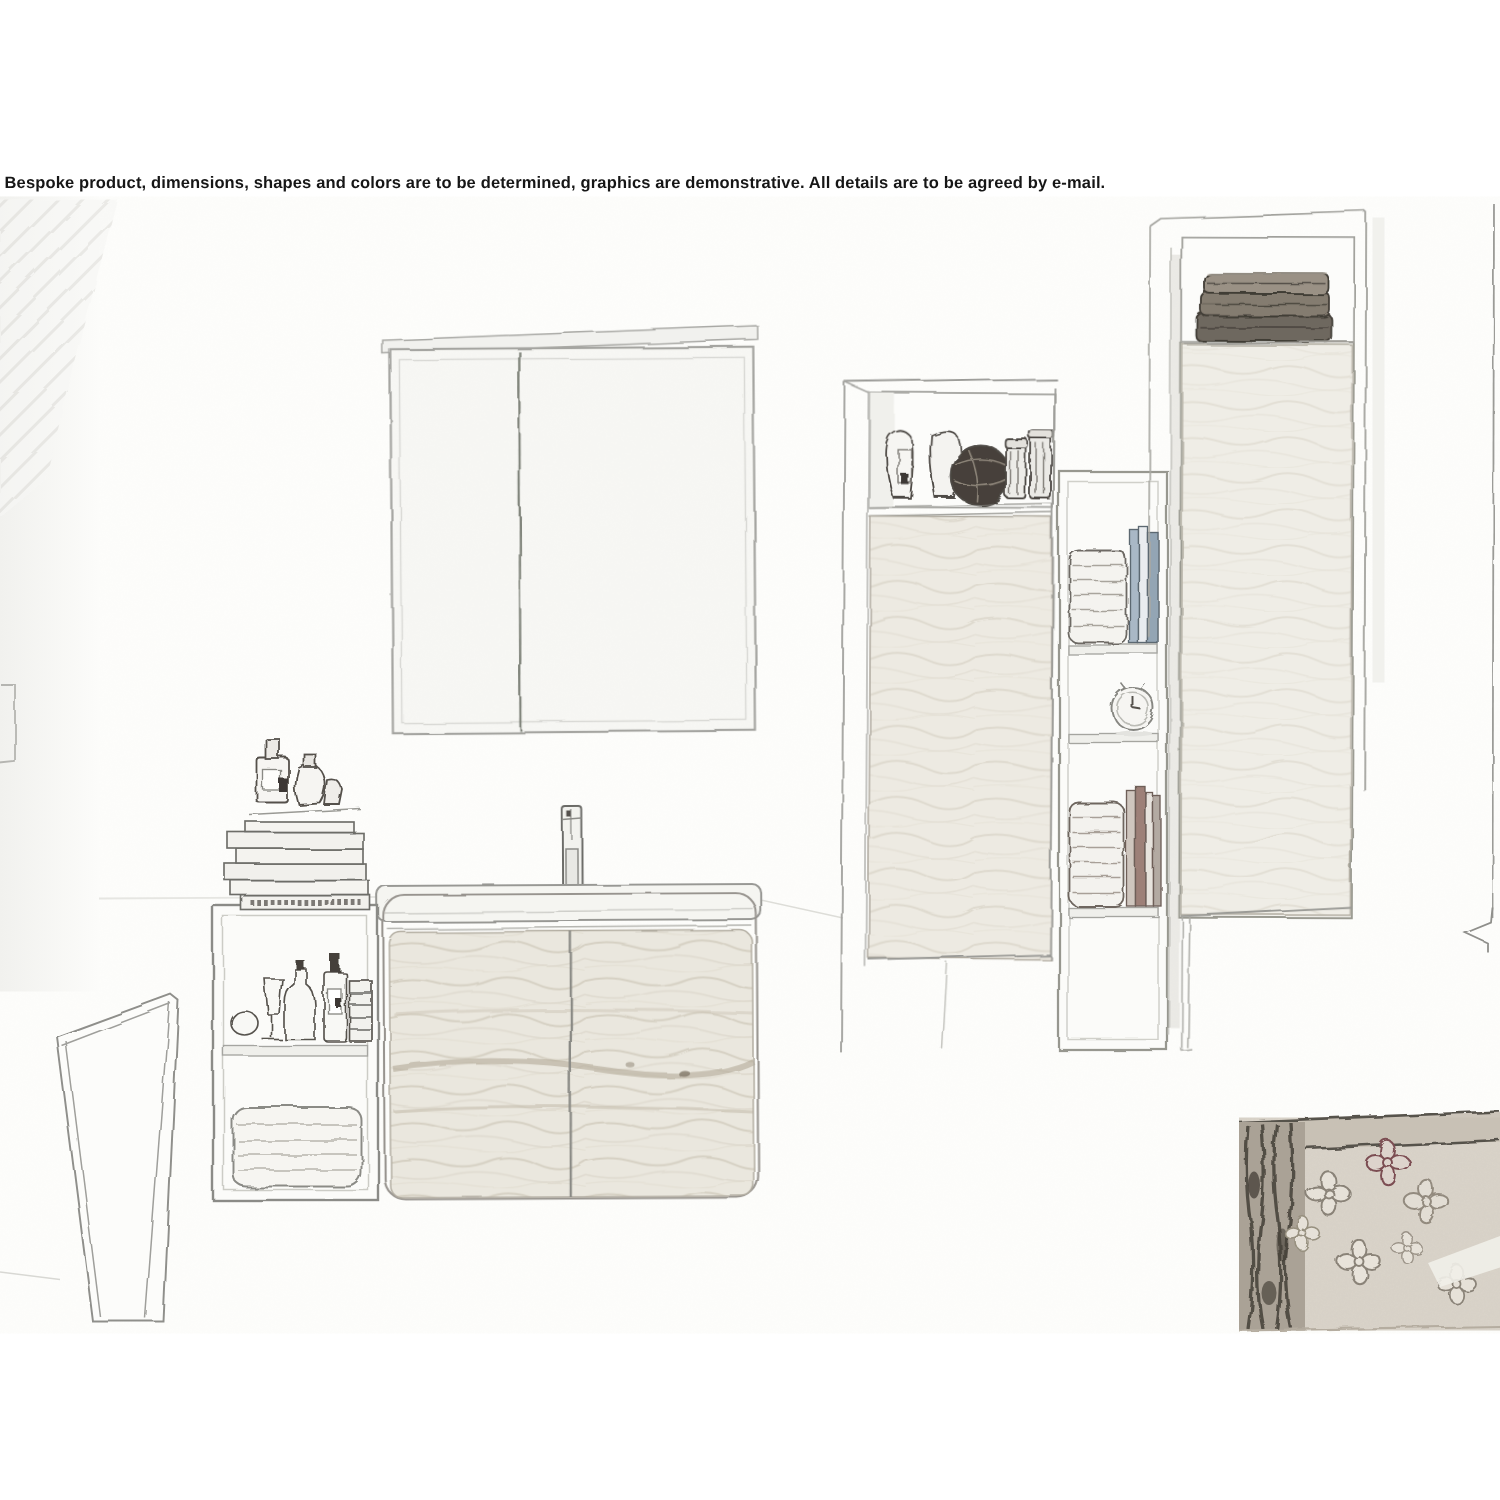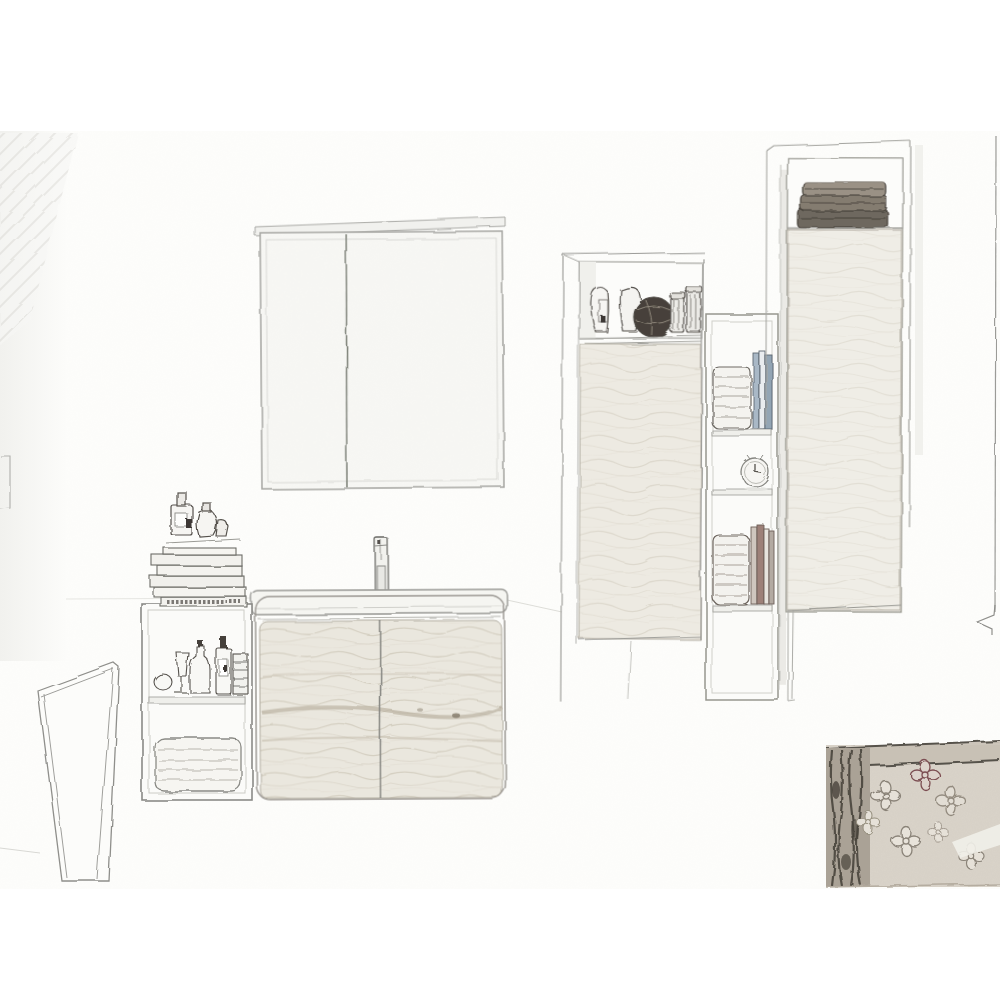--- a/index.html
+++ b/index.html
@@ -7,20 +7,21 @@
         font-family:"Liberation Sans", sans-serif;}
   .disclaimer{position:absolute;top:116px;left:3px;font-size:11px;font-weight:bold;
         color:#161616;white-space:nowrap;letter-spacing:0.1px;}
   svg.scene{position:absolute;left:0;top:0;}
 </style>
 </head>
 <body>
 
 <div class="page">
 
+  <div class="disclaimer">Bespoke product, dimensions, shapes and colors are to be determined, graphics are demonstrative. All details are to be agreed by e-mail.</div>
 
   <svg class="scene" width="1000" height="1000" viewBox="0 0 1000 1000" role="img" aria-label="Hand-drawn pencil sketch of a bathroom furniture set">
     <defs>
       <filter id="rgh" x="-10%" y="-10%" width="120%" height="120%">
         <feTurbulence type="fractalNoise" baseFrequency="0.015 0.03" numOctaves="2" seed="5" result="n"></feTurbulence>
         <feDisplacementMap in="SourceGraphic" in2="n" scale="3.5"></feDisplacementMap>
       </filter>
       <filter id="rgh2" x="-15%" y="-15%" width="130%" height="130%">
         <feTurbulence type="fractalNoise" baseFrequency="0.06 0.09" numOctaves="2" seed="8" result="n"></feTurbulence>
         <feDisplacementMap in="SourceGraphic" in2="n" scale="4.5"></feDisplacementMap>

